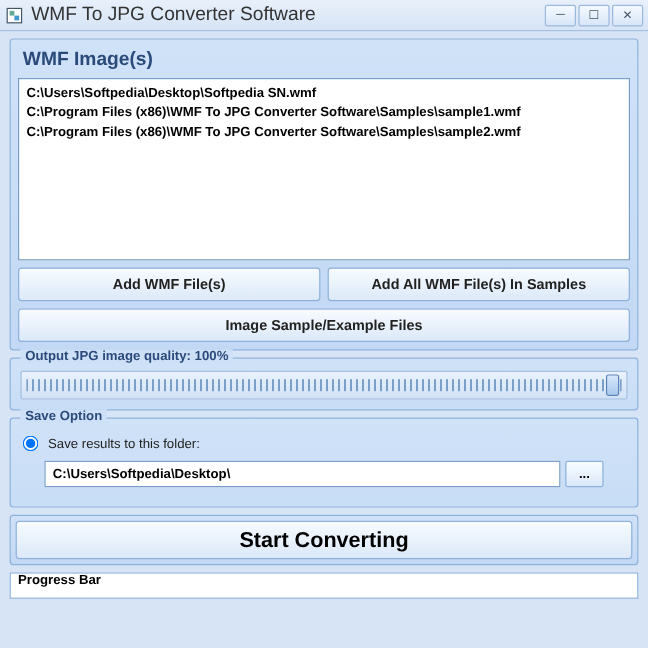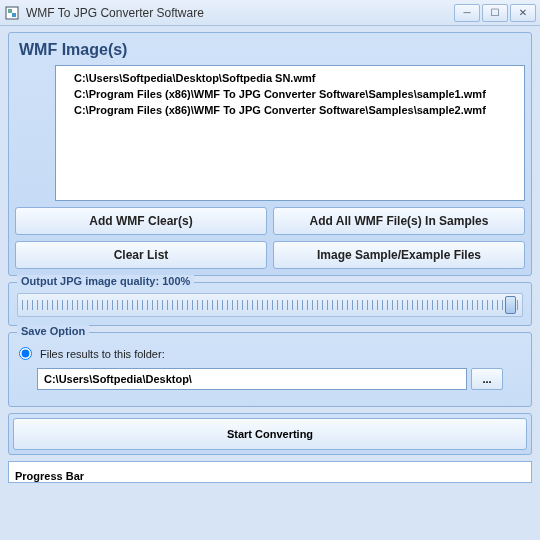--- a/index.html
+++ b/index.html
@@ -19,21 +19,21 @@
   align-items: center;
   padding: 0 4px;
 }
 .app-icon {
   width: 16px; height: 16px;
   margin-right: 6px;
   display: inline-flex;
   align-items: center;
   justify-content: center;
 }
-.title-text { flex: 1; font-size: 12px; color: #333; }
+.title-text { flex: 1; font-size: 16px; color: #333; }
 .win-controls { display: flex; gap: 2px; }
 .win-btn {
   width: 26px; height: 18px;
   border: 1px solid #9bb8dd;
   background: linear-gradient(to bottom, #f5f9ff, #d8e6f8);
   border-radius: 2px;
   display: flex; align-items: center; justify-content: center;
   cursor: pointer;
   font-size: 10px;
   color: #456;
@@ -51,24 +51,23 @@
 .group-label {
   font-size: 16px;
   font-weight: bold;
   color: #2a4a7a;
   margin-bottom: 4px;
   padding: 2px 4px;
 }
 .file-list {
   background: #fff;
   border: 1px solid #7a9fc8;
-  height: 136px;
-  padding: 4px 18px;
+  height: 152px;
+  padding: 4px 6px;
   overflow: auto;
-  margin-left: 40px;
 }
 .file-item {
   font-size: 11px;
   color: #000;
   font-weight: bold;
   line-height: 16px;
   white-space: nowrap;
 }
 .btn-row {
   display: flex;
@@ -166,30 +165,30 @@
   cursor: pointer;
   font-weight: bold;
   font-size: 11px;
 }
 .start-btn {
   width: 100%;
   height: 32px;
   background: linear-gradient(to bottom, #f7fbff, #dce9f9);
   border: 1px solid #8fb2dd;
   border-radius: 3px;
-  font-size: 11px;
+  font-size: 18px;
   font-weight: bold;
   cursor: pointer;
 }
 .progress-panel {
   background: #fff;
   border: 1px solid #8fb2dd;
   height: 22px;
   display: flex;
-  align-items: flex-end;
+  align-items: flex-start;
   padding: 0 6px;
   font-size: 11px;
   font-weight: bold;
 }
 </style>
 </head>
 <body>
 
 <div class="titlebar">
   <span class="app-icon">
@@ -210,43 +209,42 @@
 <div class="content">
 
   <div class="panel">
     <div class="group-label">WMF Image(s)</div>
     <div class="file-list">
       <div class="file-item">C:\Users\Softpedia\Desktop\Softpedia SN.wmf</div>
       <div class="file-item">C:\Program Files (x86)\WMF To JPG Converter Software\Samples\sample1.wmf</div>
       <div class="file-item">C:\Program Files (x86)\WMF To JPG Converter Software\Samples\sample2.wmf</div>
     </div>
     <div class="btn-row">
-      <button class="btn">Add WMF Clear(s)</button>
+      <button class="btn">Add WMF File(s)</button>
       <button class="btn">Add All WMF File(s) In Samples</button>
     </div>
     <div class="btn-row">
-      <button class="btn">Clear List</button>
       <button class="btn">Image Sample/Example Files</button>
     </div>
   </div>
 
   <div class="fieldset">
     <div class="legend">Output JPG image quality: 100%</div>
     <div class="slider-track">
       <div class="slider-ticks">
         <div class="slider-thumb"></div>
       </div>
     </div>
   </div>
 
   <div class="fieldset">
     <div class="legend">Save Option</div>
     <label class="radio-row">
       <input type="radio" name="save" checked="" style="">
-      <span>Files results to this folder:</span>
+      <span>Save results to this folder:</span>
     </label>
     <div class="path-row">
       <input class="path-input" type="text" value="C:\Users\Softpedia\Desktop\" style="">
       <button class="browse-btn">...</button>
     </div>
   </div>
 
   <div class="panel" style="padding:4px;">
     <button class="start-btn">Start Converting</button>
   </div>

